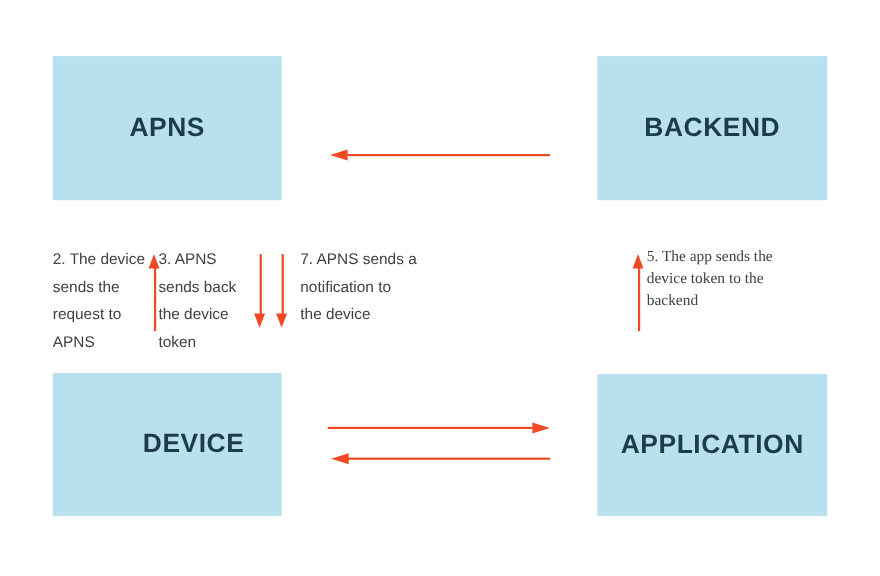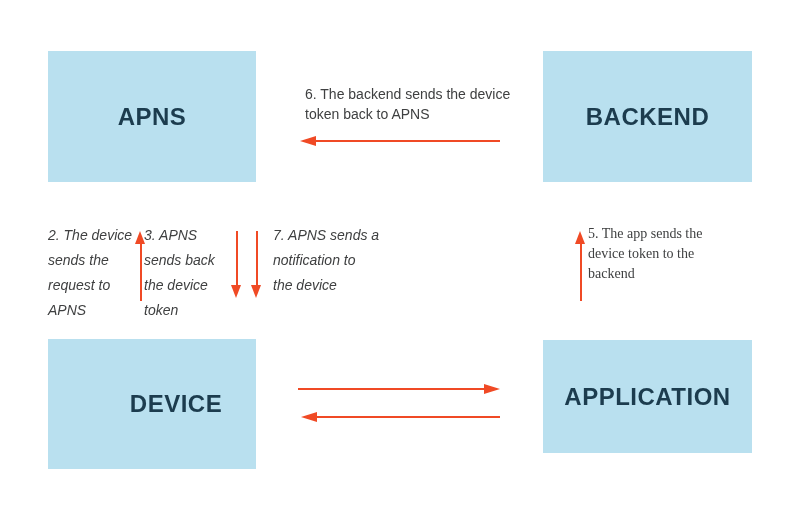--- a/index.html
+++ b/index.html
@@ -28,30 +28,30 @@
   }
   .node-label{
     font-size:24px;
     font-weight:600;
     letter-spacing:0.5px;
     color:var(--node-text);
   }
   #node-apns{left:48px;top:51px;width:208px;height:131px;}
   #node-backend{left:543px;top:51px;width:209px;height:131px;}
   #node-device{left:48px;top:339px;width:208px;height:130px;padding-left:48px;}
-  #node-application{left:543px;top:340px;width:209px;height:113px;}
+  #node-application{left:543px;top:340px;width:209px;height:129px;}
 
   .step-label{
     position:absolute;
     font-size:14px;
     color:var(--step-text);
     white-space:pre-line;
   }
   .lh20{line-height:20px;}
-  .lh25{line-height:25px;font-style:italic;}
+  .lh25{line-height:25px;}
   #label-s6{left:305px;top:84px;}
   #label-s2{left:48px;top:223px;}
   #label-s3{left:144px;top:223px;}
   #label-s7{left:273px;top:223px;}
   #label-s5{left:588px;top:224px;font-family:Liberation Serif, serif;}
   #label-s4{left:297px;top:337px;}
   #label-s1{left:301px;top:435px;}
 
   .shaft-h{position:absolute;height:2px;background:var(--arrow);}
   .shaft-v{position:absolute;width:2px;background:var(--arrow);}
@@ -94,22 +94,20 @@
   <div class="node" id="node-backend">
     <span class="node-label">BACKEND</span>
   </div>
   <div class="node" id="node-device">
     <span class="node-label">DEVICE</span>
   </div>
   <div class="node" id="node-application">
     <span class="node-label">APPLICATION</span>
   </div>
 
-  <div class="step-label lh20" id="label-s6">6. The backend sends the device
-token back to APNS</div>
   <div class="step-label lh25" id="label-s2">2. The device
 sends the
 request to
 APNS</div>
   <div class="step-label lh25" id="label-s3">3. APNS
 sends back
 the device
 token</div>
   <div class="step-label lh25" id="label-s7">7. APNS sends a
 notification to

